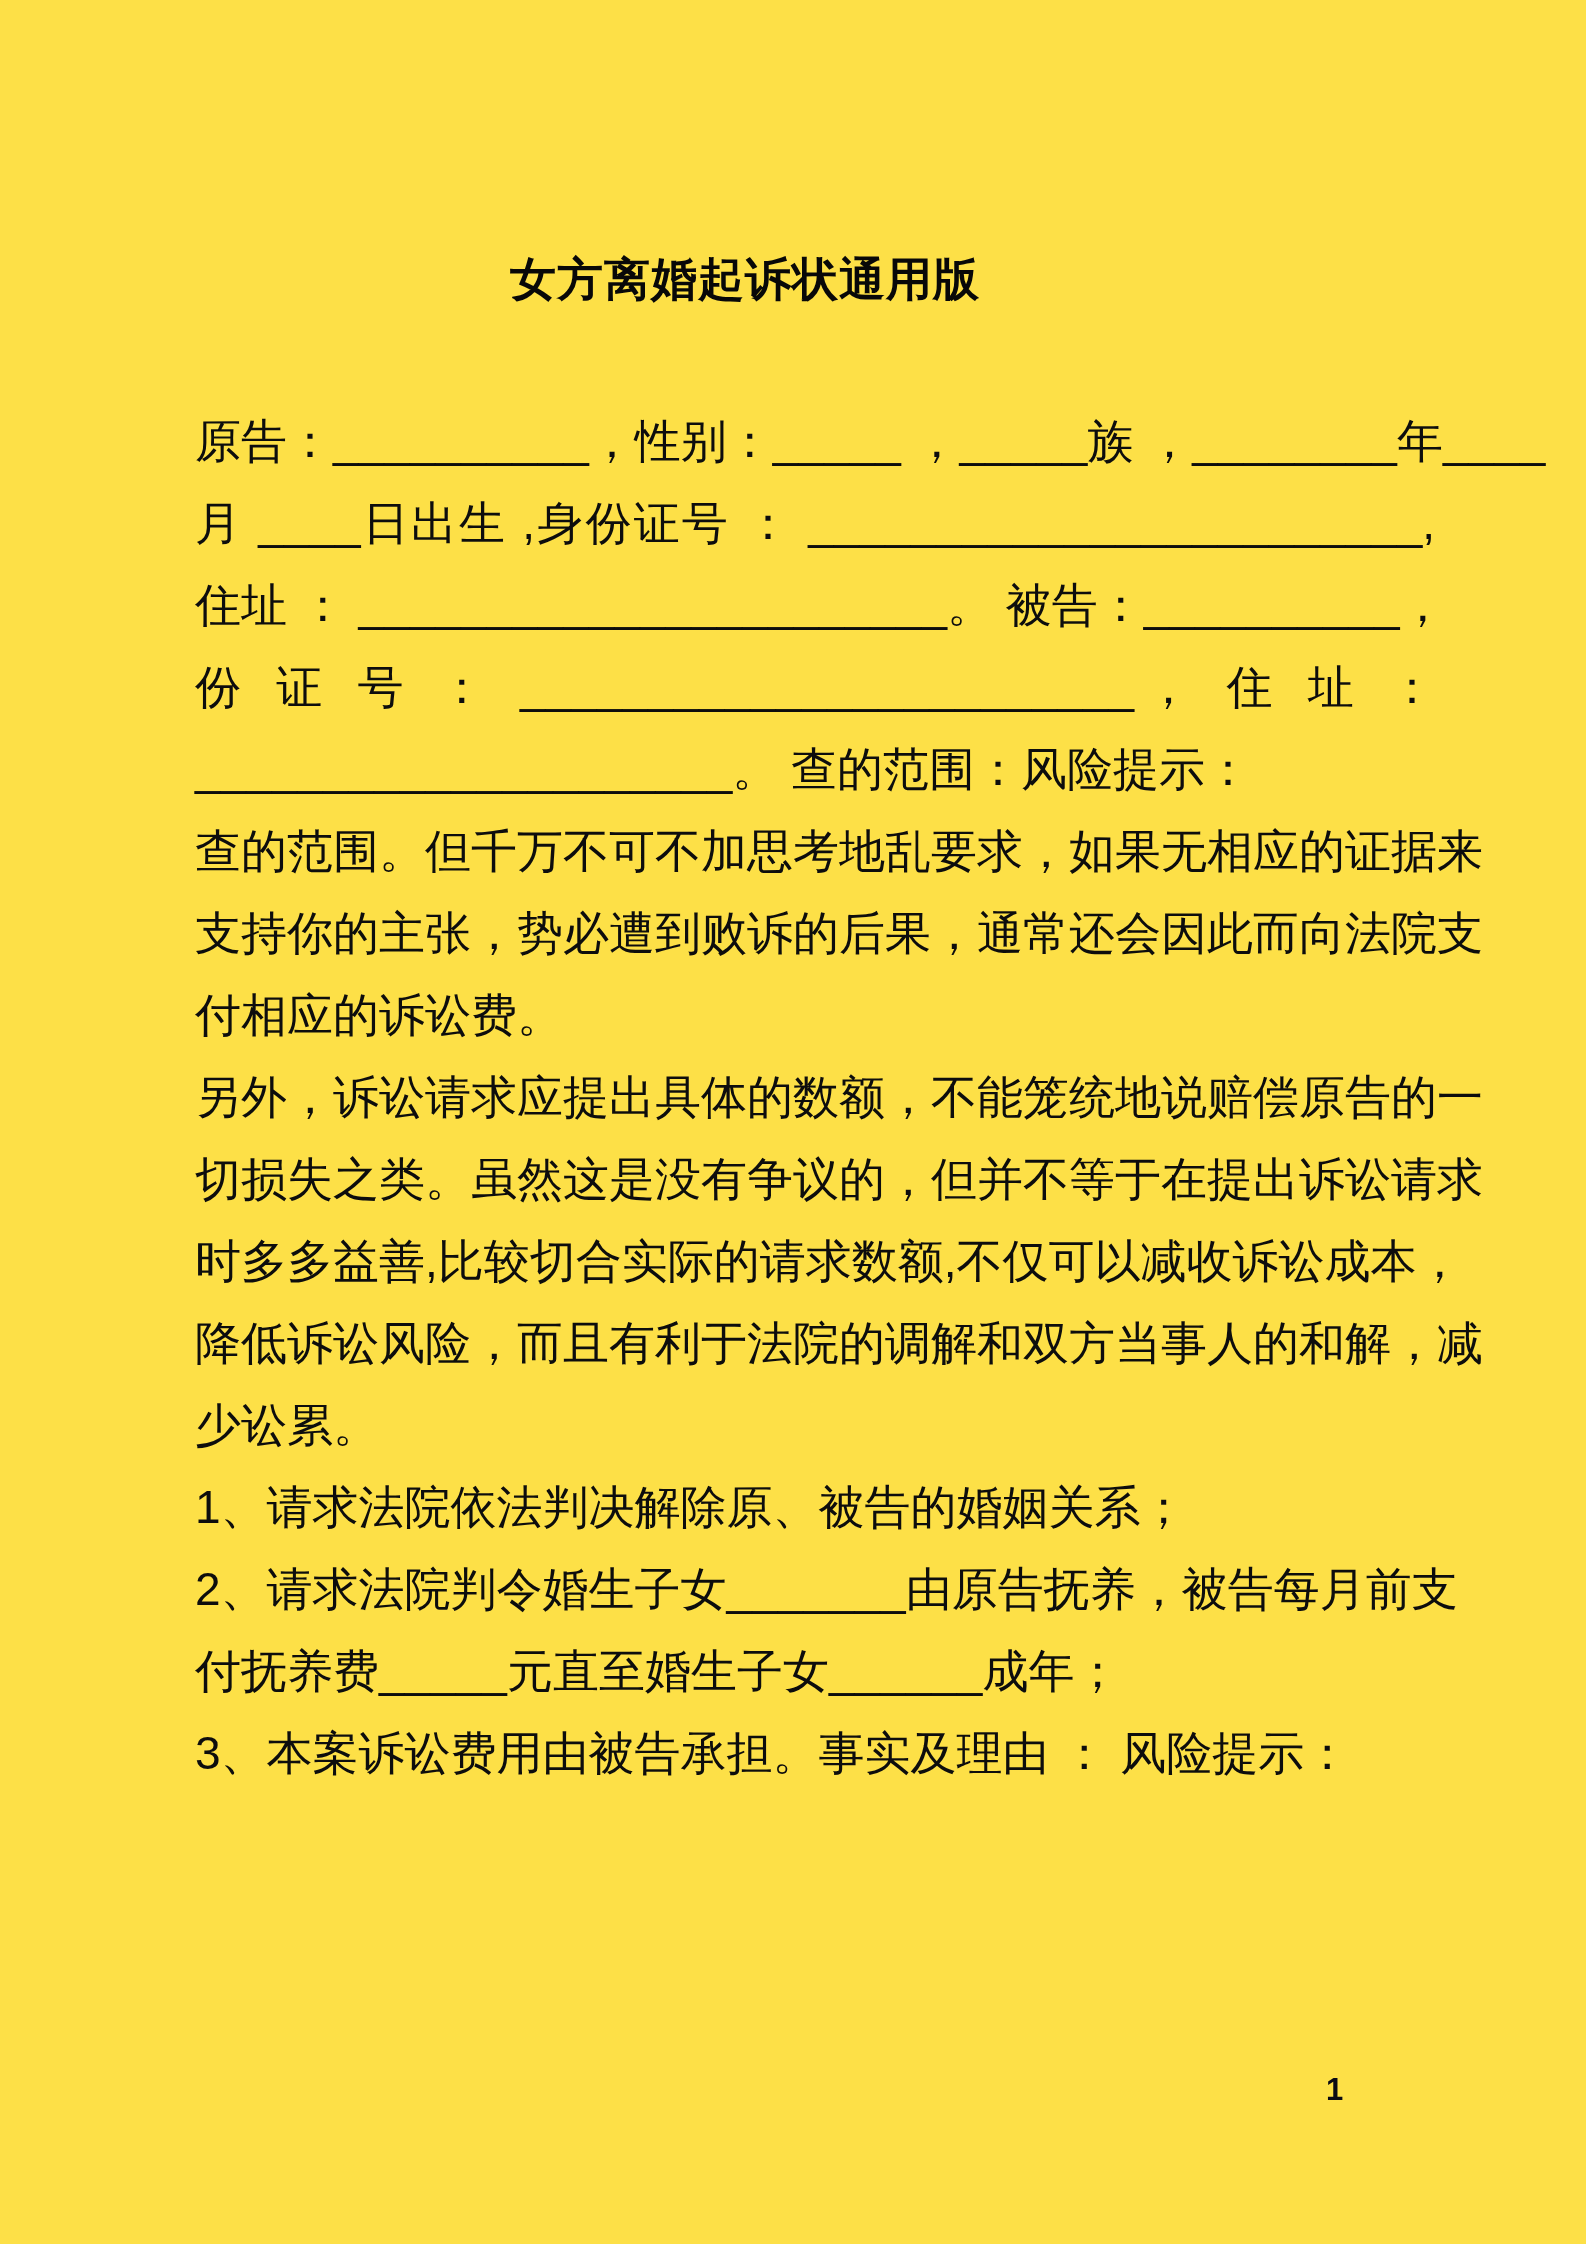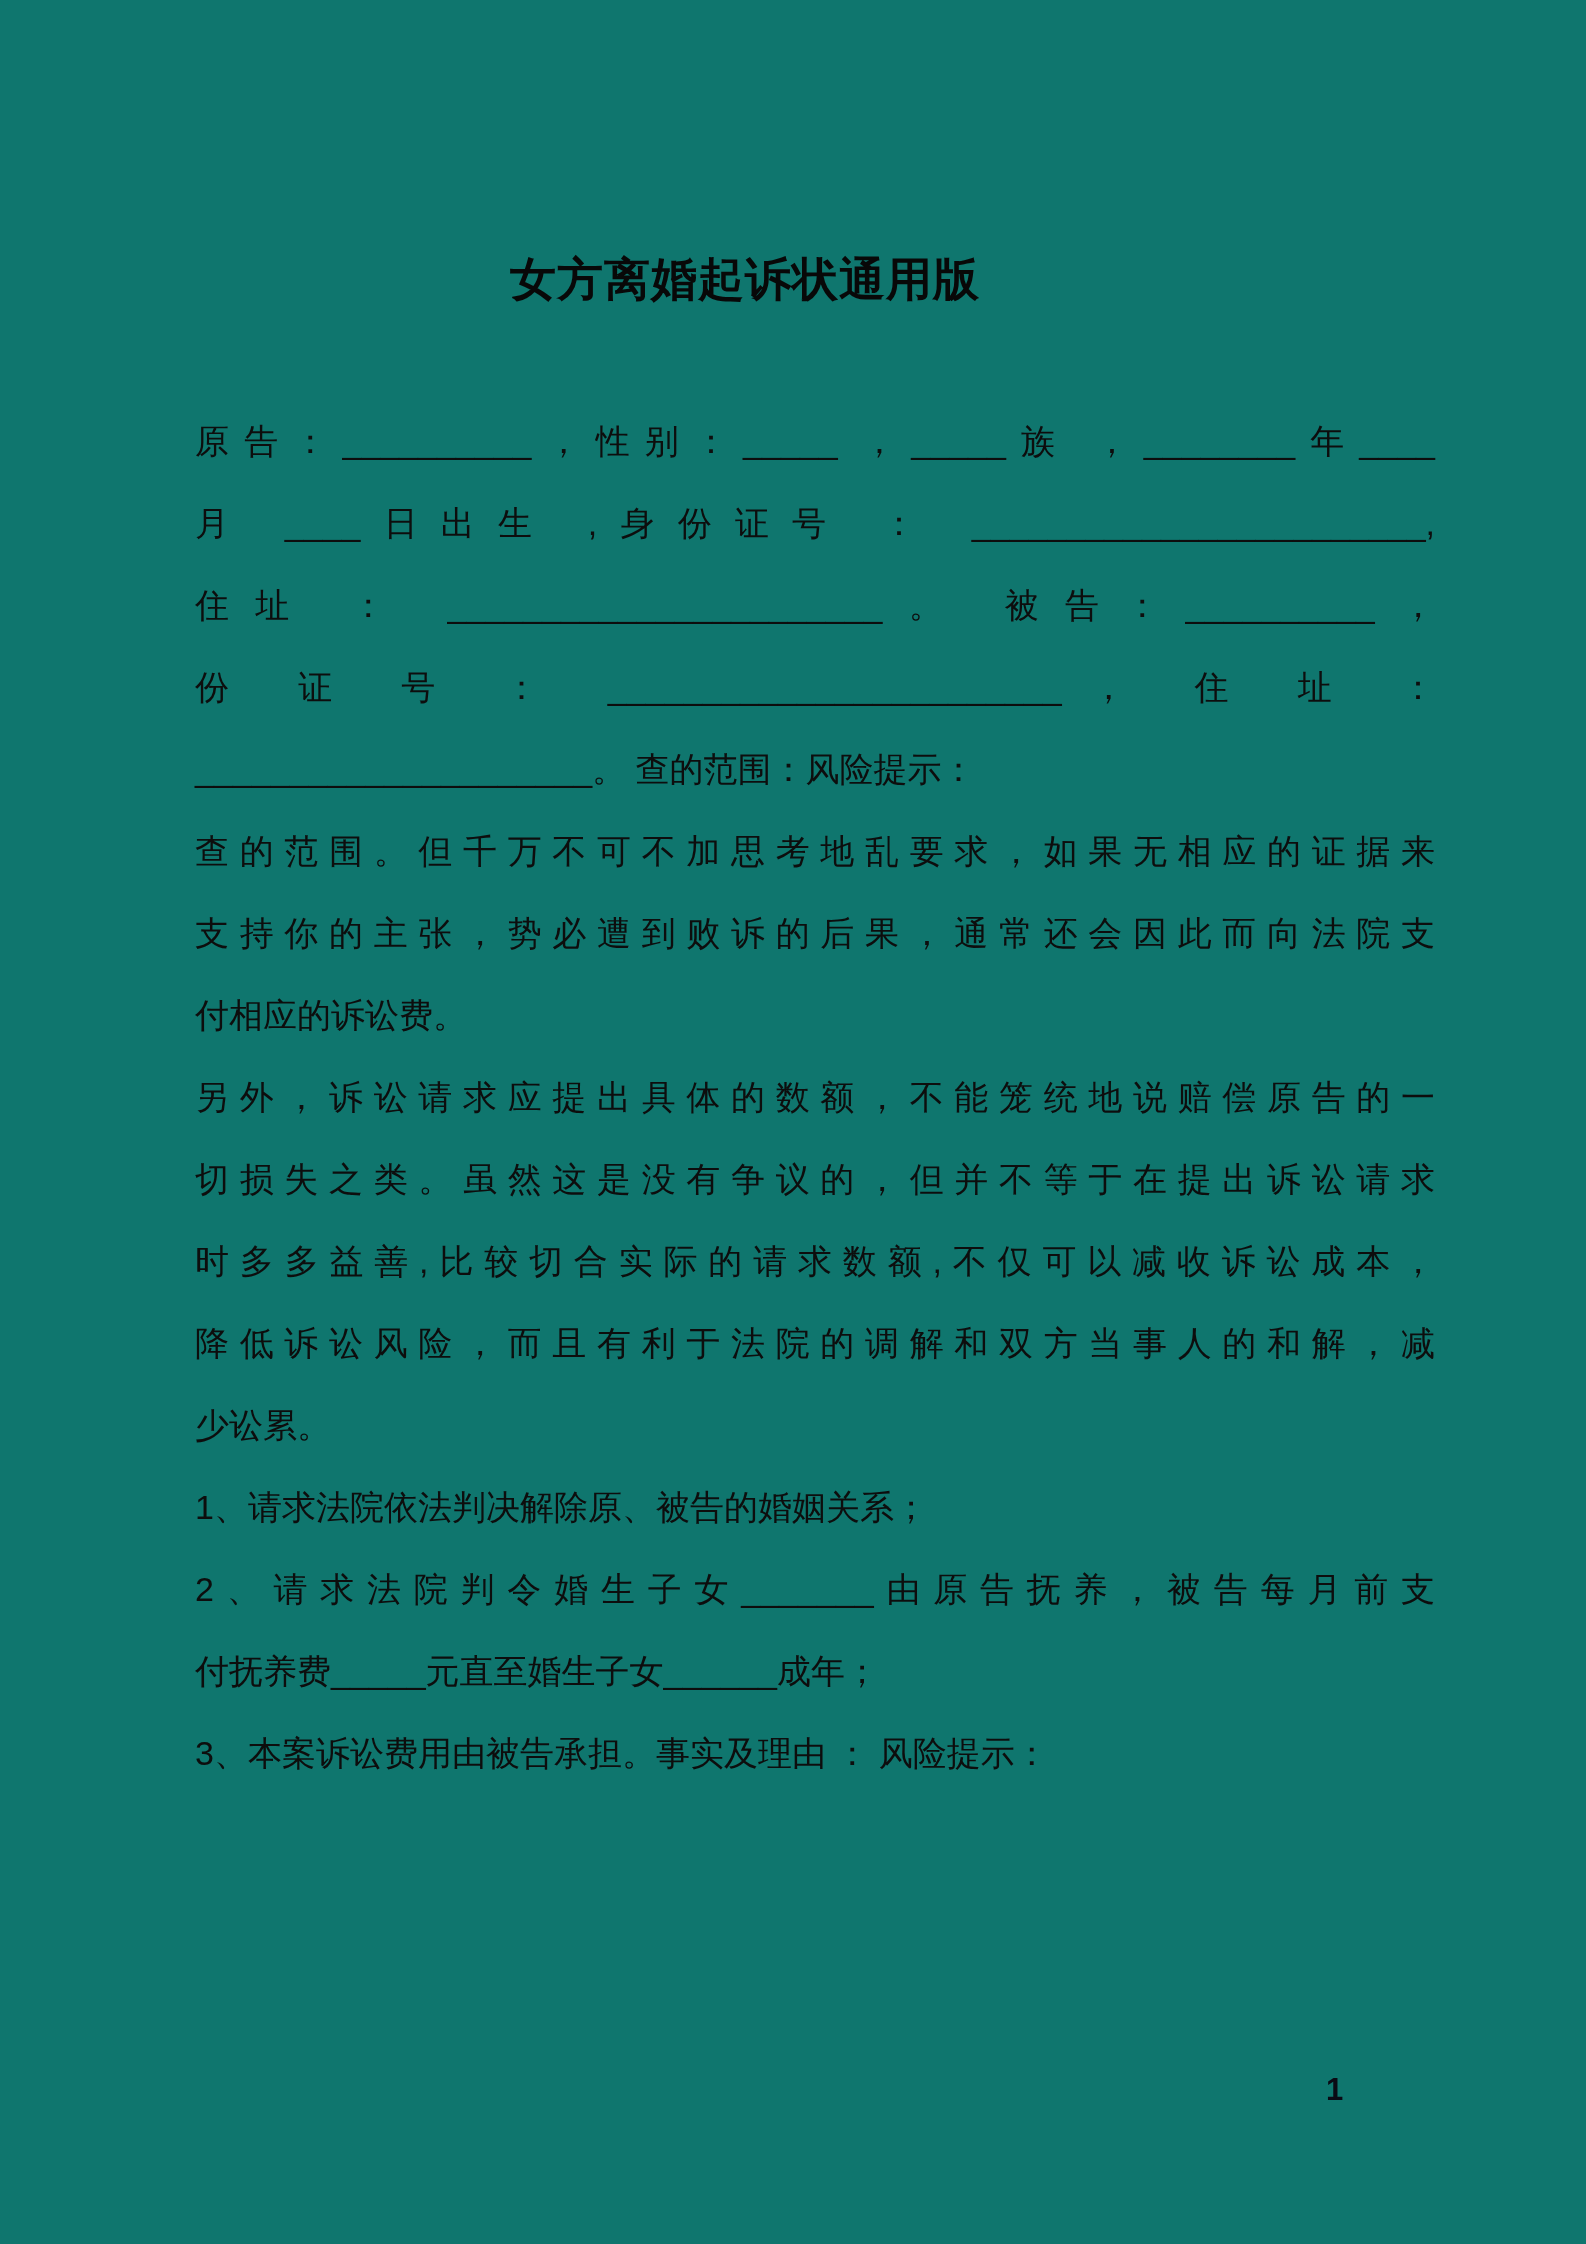--- a/index.html
+++ b/index.html
@@ -4,21 +4,21 @@
 <style>
   html, body {
     margin: 0;
     padding: 0;
     background: #ffffff;
   }
   .page {
     position: relative;
     width: 1586px;
     height: 2244px;
-    background: #0f766e;
+    background: #fde047;
     overflow: hidden;
     font-family: "Liberation Sans", "DejaVu Sans", sans-serif;
     color: #0d0d0d;
   }
   .doc-title {
     position: absolute;
     top: 220px;
     left: 195px;
     width: 1100px;
     text-align: center;
@@ -28,21 +28,21 @@
     letter-spacing: 1px;
     color: #080808;
   }
   .doc-body {
     position: absolute;
     top: 400px;
     left: 195px;
     width: 1240px;
   }
   .line {
-    font-size: 34px;
+    font-size: 46px;
     line-height: 82px;
     height: 82px;
     white-space: nowrap;
     text-align: justify;
     text-align-last: left;
     text-justify: inter-character;
     color: #0d0d0d;
   }
   .line.fill {
     text-align-last: justify;

